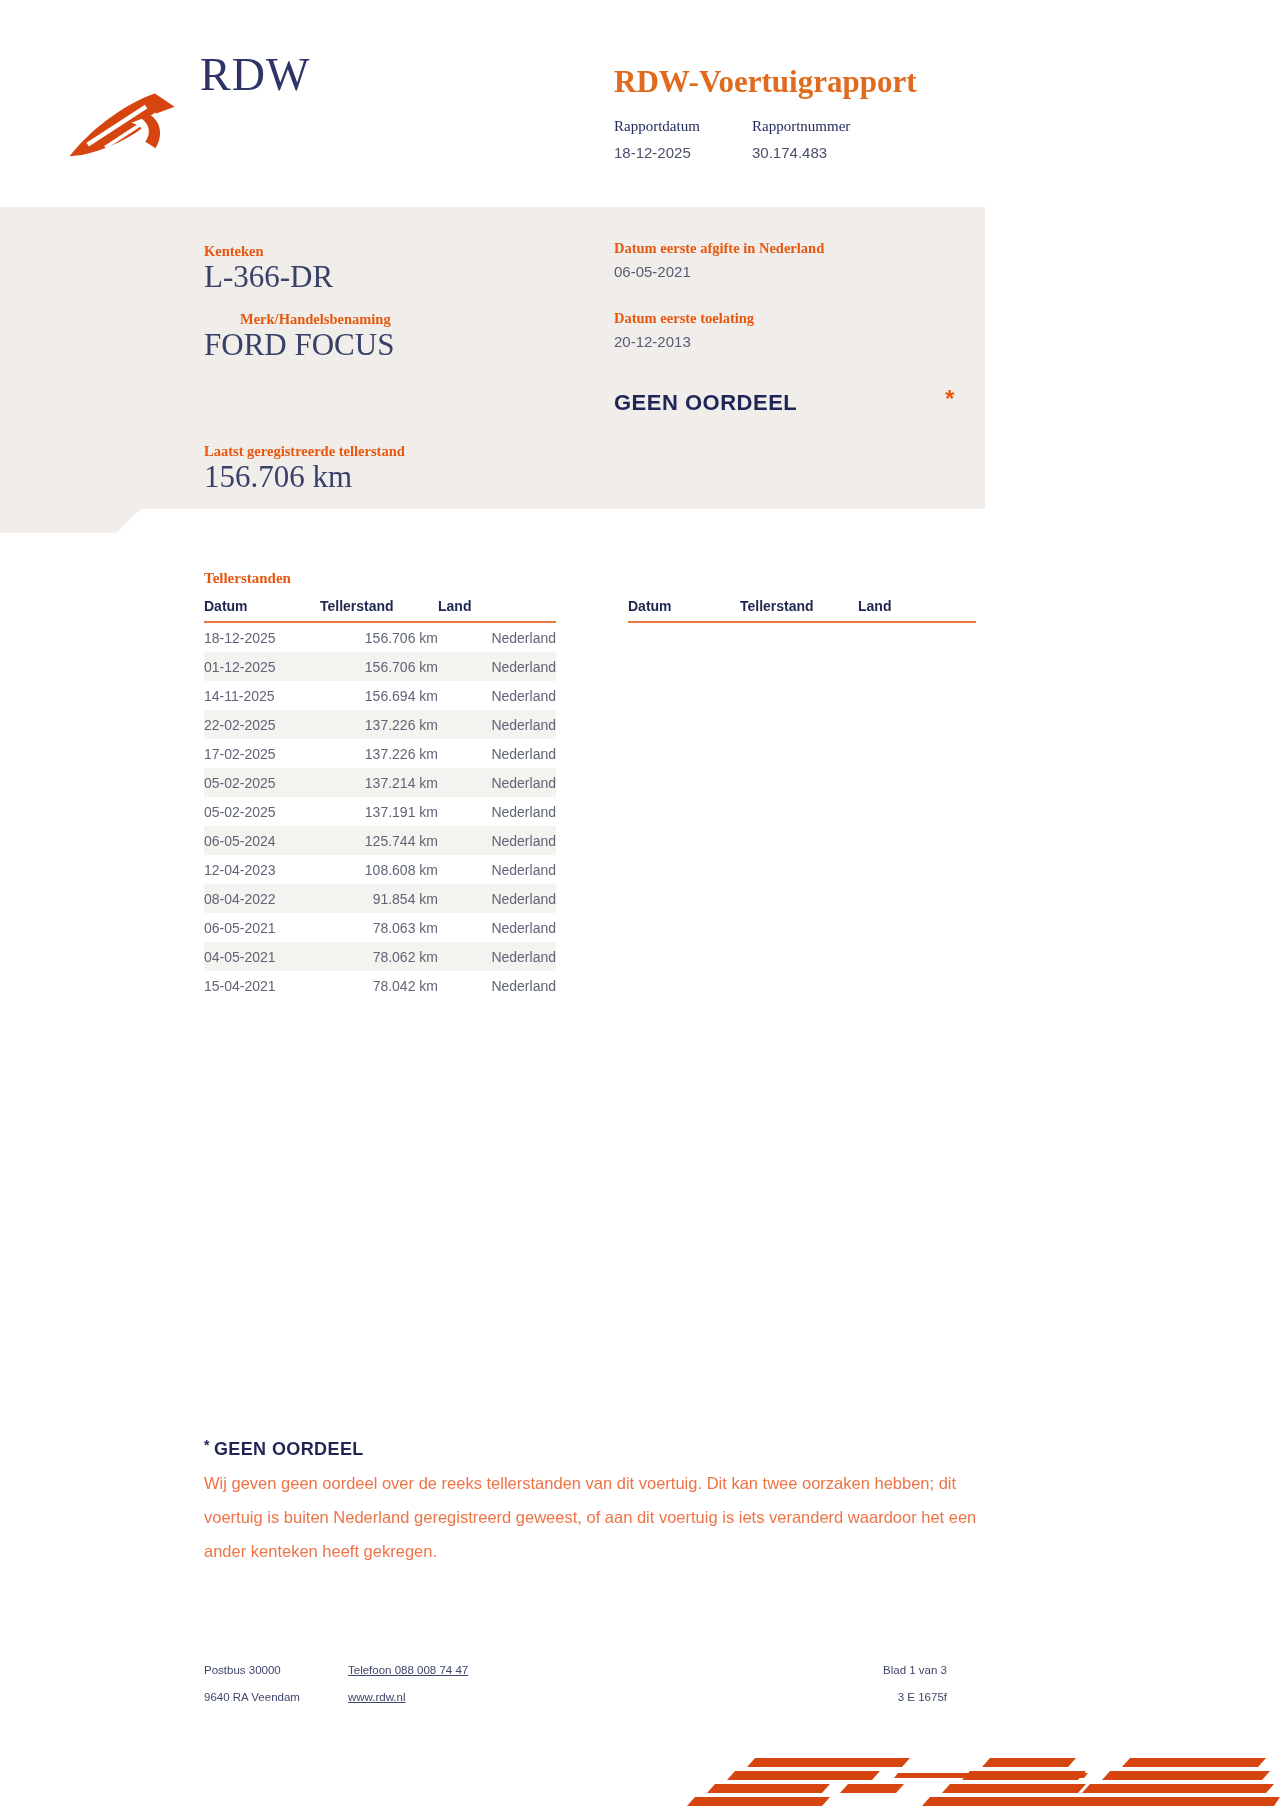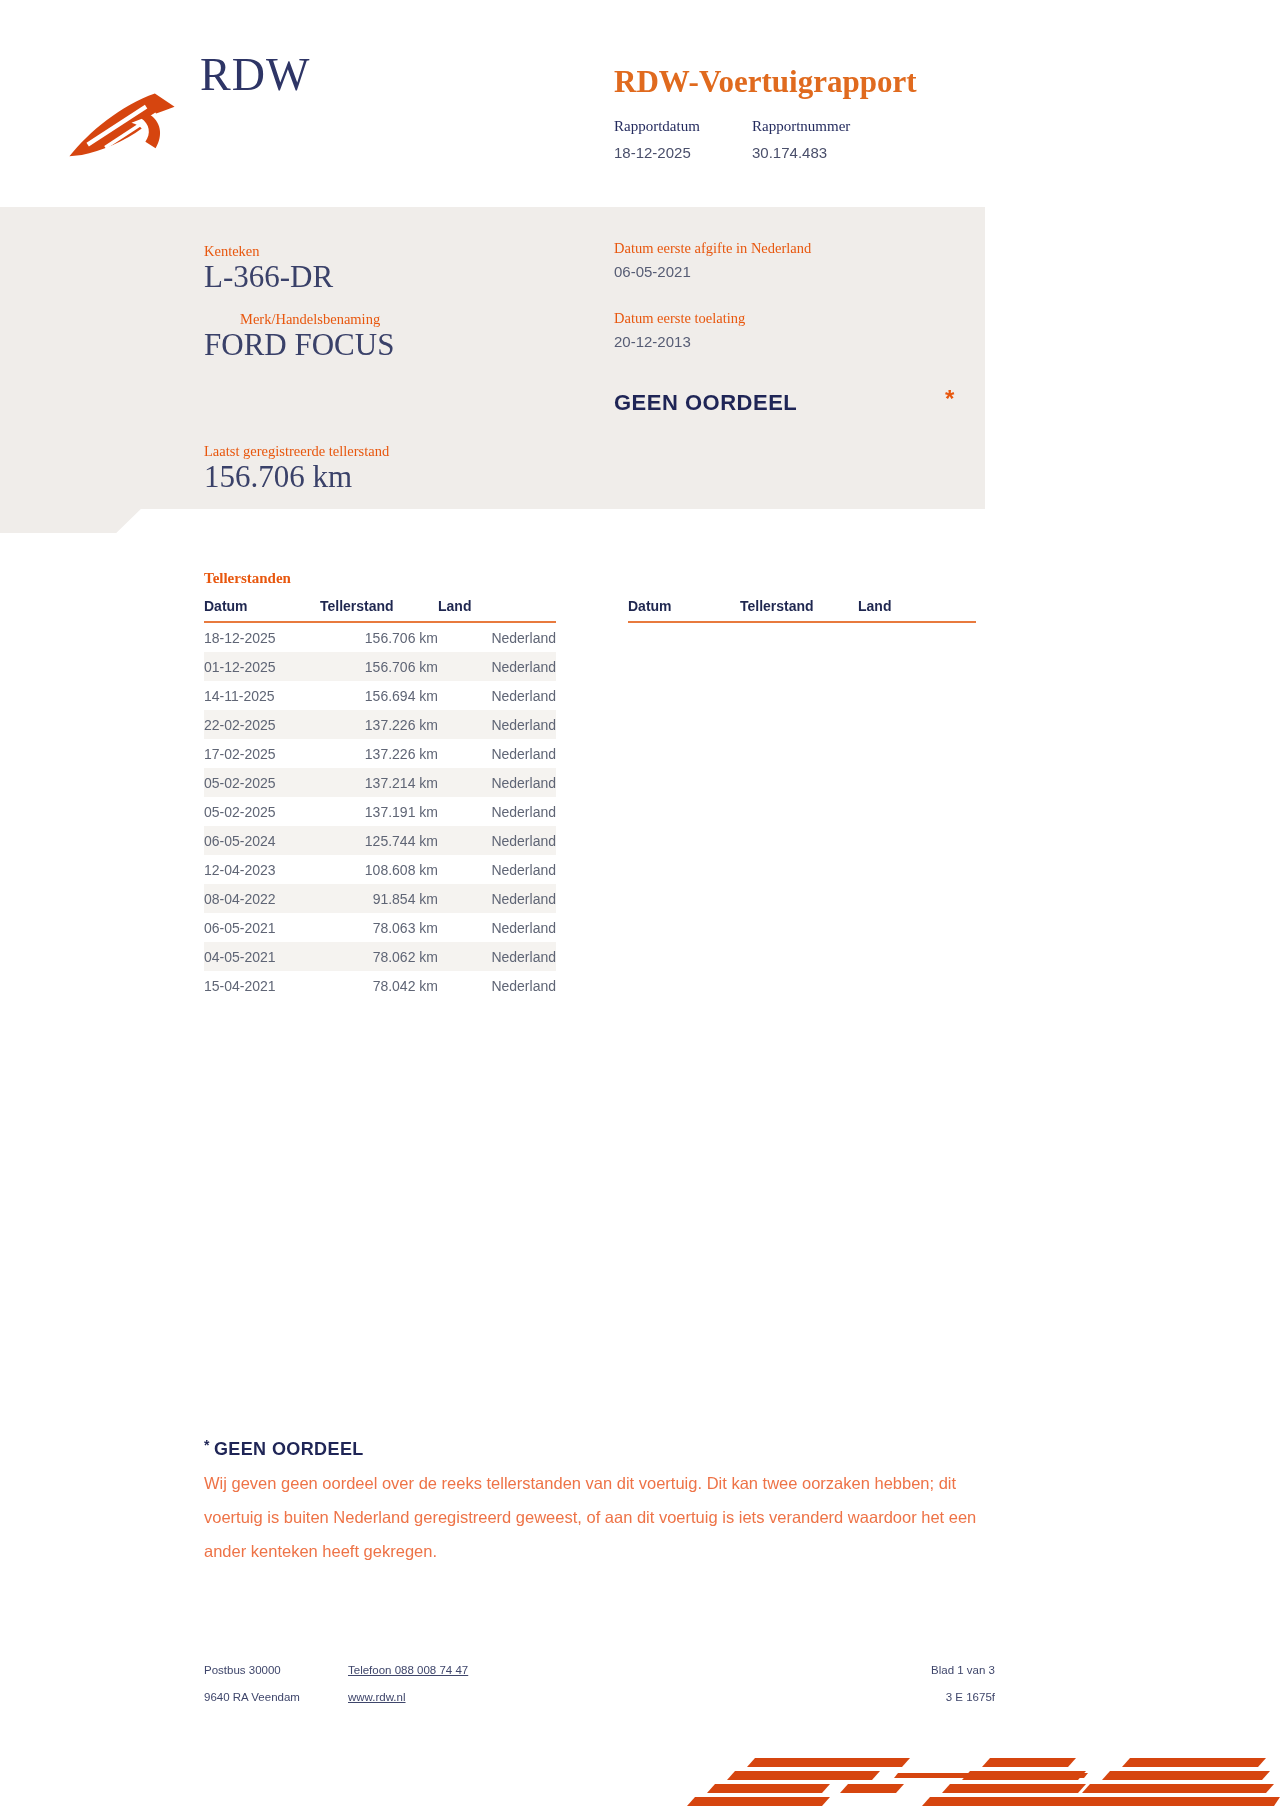--- a/index.html
+++ b/index.html
@@ -22,21 +22,21 @@
   .meta-label { position:absolute; top:118px; font-family:"Liberation Serif", serif; font-weight:400; font-size:15px; color:#242b5e; }
   .meta-value { position:absolute; top:144px; font-size:15px; color:#4a4f6b; }
   .pos-a { left:614px; } .pos-b { left:752px; }
 
   
   .panel {
     position:absolute; left:0; top:207px; width:985px; height:326px;
     background:#f0edea;
     clip-path: polygon(0 0, 100% 0, 100% 92.6%, 14.3% 92.6%, 11.8% 100%, 0 100%);
   }
-  .fld-label { position:absolute; font-family:"Liberation Serif", serif; font-weight:400; font-size:14.5px; color:#e8570e; }
+  .fld-label { position:absolute; font-family:"Liberation Serif", serif; font-weight:700; font-size:14.5px; color:#e8570e; }
   .fld-big   { position:absolute; font-family:"Liberation Serif", serif; font-size:31px; color:#3a4169; }
   .fld-small { position:absolute; font-size:15px; color:#565c74; }
   .verdict   { position:absolute; left:614px; top:183px; font-size:22px; font-weight:700; color:#1f2556; letter-spacing:.5px; }
   .verdict-mark { position:absolute; left:945px; top:178px; font-size:24px; font-weight:700; color:#e8570e; }
 
   
   .section-heading {
     position:absolute; left:204px; top:570px;
     font-family:"Liberation Serif", serif; font-weight:700; font-size:15px; color:#e8570e;
   }
@@ -62,21 +62,21 @@
   .footnote-heading .txt  { font-size:18px; font-weight:700; letter-spacing:.4px; }
   .footnote-text {
     position:absolute; left:204px; top:1466px; width:795px;
     font-size:16.5px; line-height:34px; color:#ee7347;
   }
 
   
   .foot { position:absolute; font-size:11.5px; color:#3f466b; }
   .f-r1 { top:1664px; } .f-r2 { top:1691px; }
   .f-c1 { left:204px; } .f-c2 { left:348px;text-decoration:underline; }
-  .f-right { left:800px; width:195px; text-align:right; }
+  .f-right { left:752px; width:195px; text-align:right; }
 
   .stripes { position:absolute; left:652px; top:1756px; width:628px; height:54px; }
 </style>
 </head>
 <body>
 
 <div class="page">
 
   <svg class="logo-mark" viewBox="0 0 150 115" preserveAspectRatio="xMidYMid meet">
     <path d="M3 110 C 30 76, 74 40, 120 24 L 147 42 C 128 49 106 57 88 64 C 95 66 100 69 102 72 C 80 89 46 103 20 108 Z" fill="#d6450f"></path>

